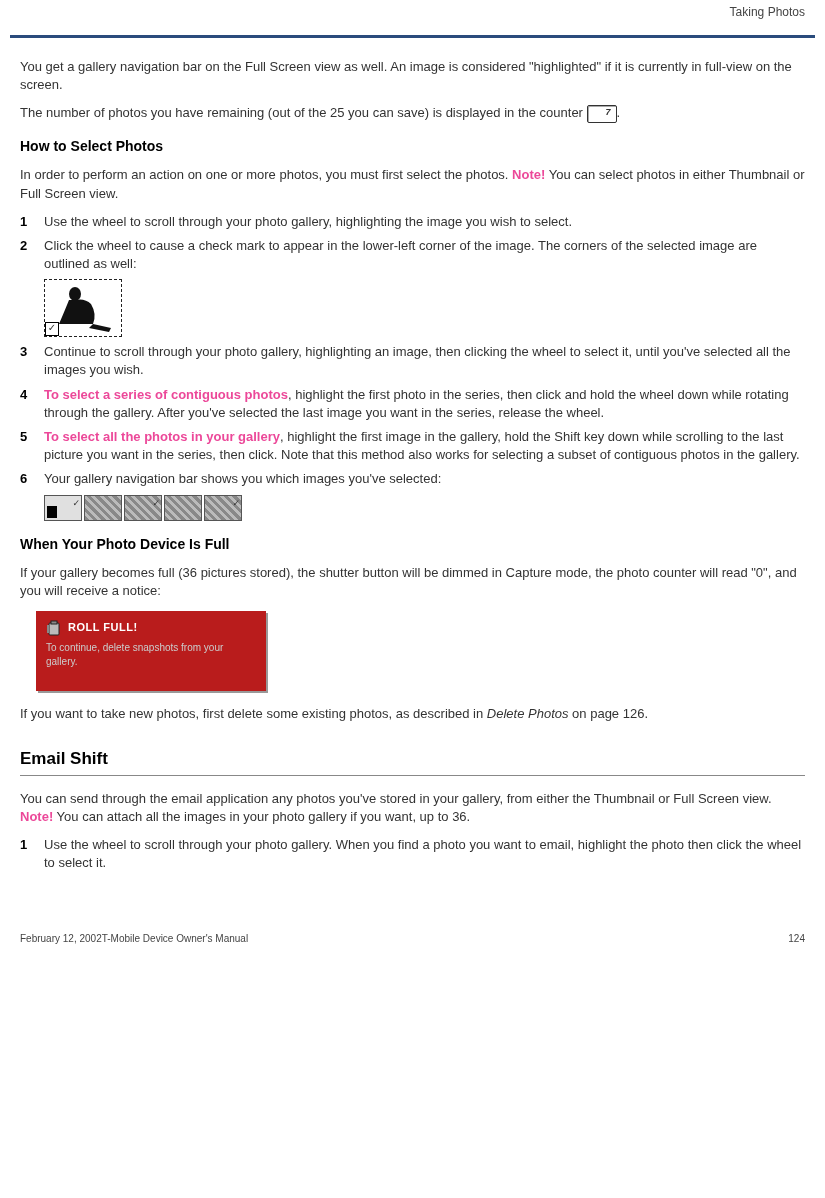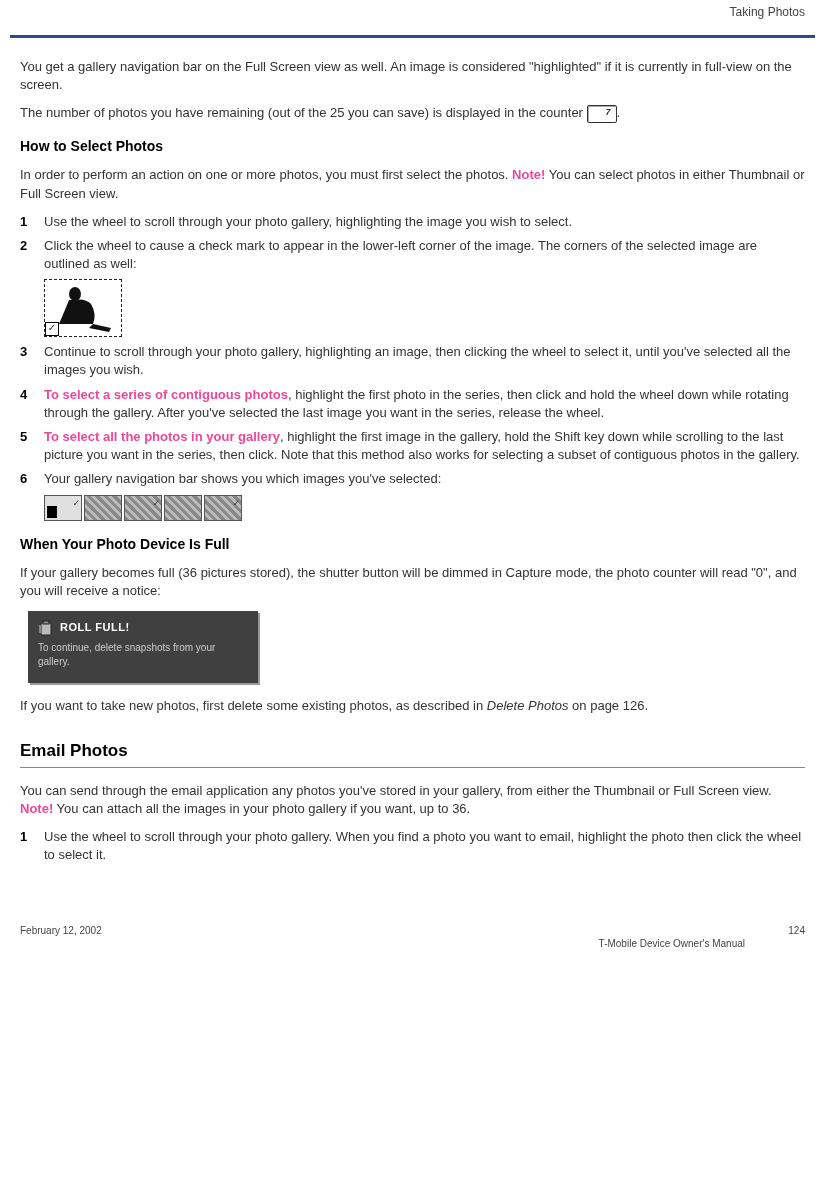--- a/index.html
+++ b/index.html
@@ -129,24 +129,24 @@
   }
   .nav-thumb .chk {
     position: absolute;
     right: 1px;
     top: 1px;
     font-size: 9px;
     color: #333;
   }
   .notice-box {
     width: 210px;
-    background: #404040;
+    background: #b91c1c;
     color: #ccc;
-    padding: 8px 10px 14px 10px;
-    margin: 10px 0 14px 8px;
+    padding: 8px 10px 22px 10px;
+    margin: 10px 0 14px 16px;
     font-size: 10px;
     line-height: 1.4;
     box-shadow: 2px 2px 0 #999;
   }
   .notice-head {
     display: flex;
     align-items: center;
     color: #fff;
     font-family: Arial Black, Arial, sans-serif;
     font-size: 11px;
@@ -160,21 +160,21 @@
     margin-right: 6px;
   }
   .footer {
     display: flex;
     justify-content: space-between;
     padding: 0 20px;
     font-size: 10px;
     color: #444;
     margin-top: 60px;
   }
-  .footer-mid { text-align: right; flex:1;margin-top:13px;}
+  .footer-mid { text-align: left; flex:1;}
   .footer-right { text-align: right; width: 60px;}
 </style>
 </head>
 <body>
 
 <div class="top-bar">
   <span>Taking Photos</span>
 </div>
 <hr class="top-rule">
 
@@ -260,21 +260,21 @@
       </svg>
       <span>ROLL FULL!</span>
     </div>
     <div>To continue, delete snapshots from your gallery.</div>
   </div>
 
   <p>
     <span>If you want to take new photos, first delete some existing photos, as described in </span><span class="italic">Delete Photos</span><span> on page 126.</span>
   </p>
 
-  <div class="heading2">Email Photos</div>
+  <div class="heading2">Email Shift</div>
   <hr class="heading2-rule">
 
   <p>
     <span>You can send through the email application any photos you've stored in your gallery, from either the Thumbnail or Full Screen view. </span><span class="bold">Note!</span><span> You can attach all the images in your photo gallery if you want, up to 36.</span>
   </p>
 
   <ol class="numlist">
     <li>
         <span class="num">1</span>
         <span class="litext">Use the wheel to scroll through your photo gallery. When you find a photo you want to email, highlight the photo then click the wheel to select it.</span>

